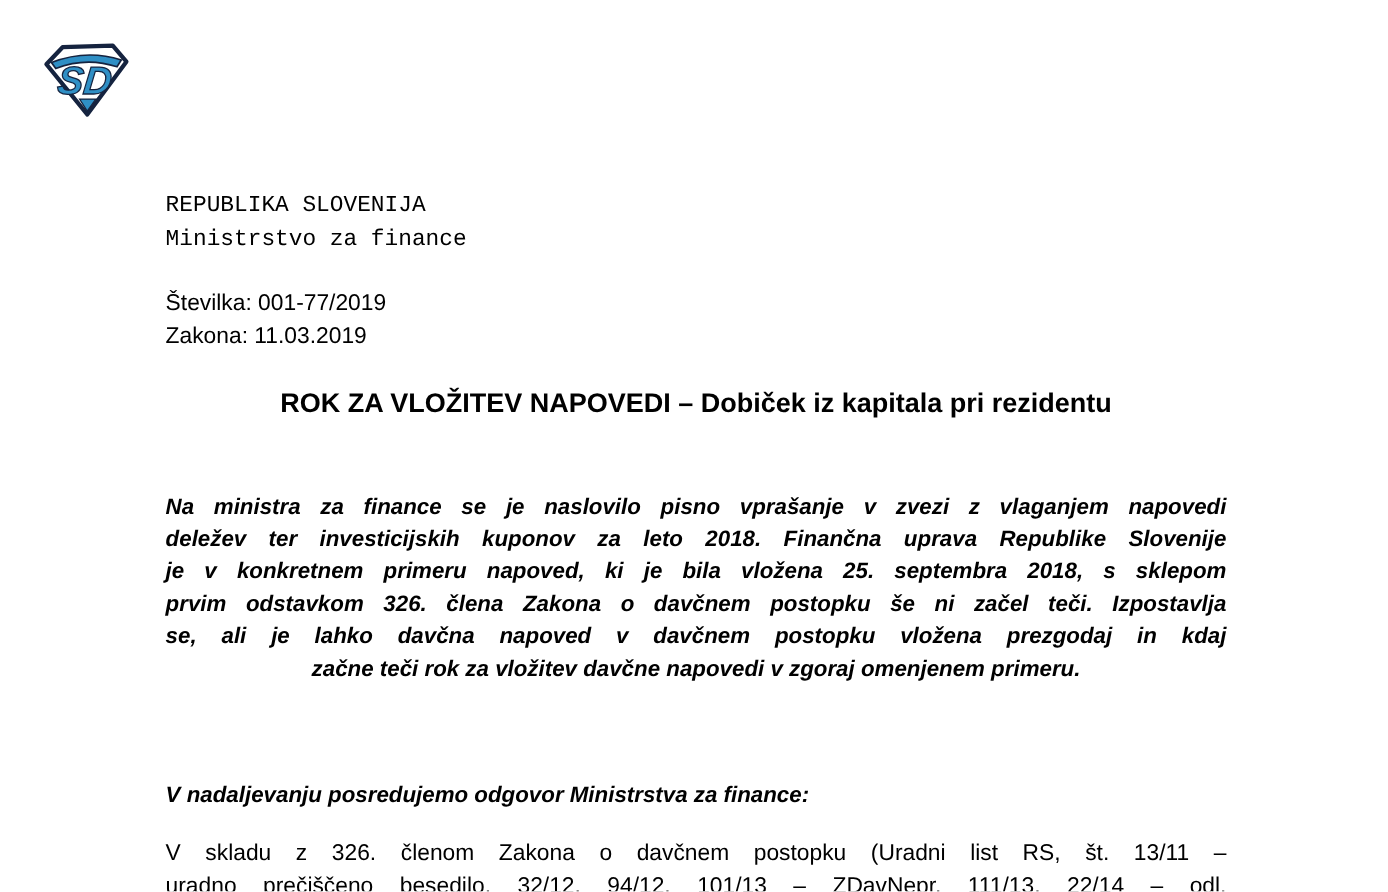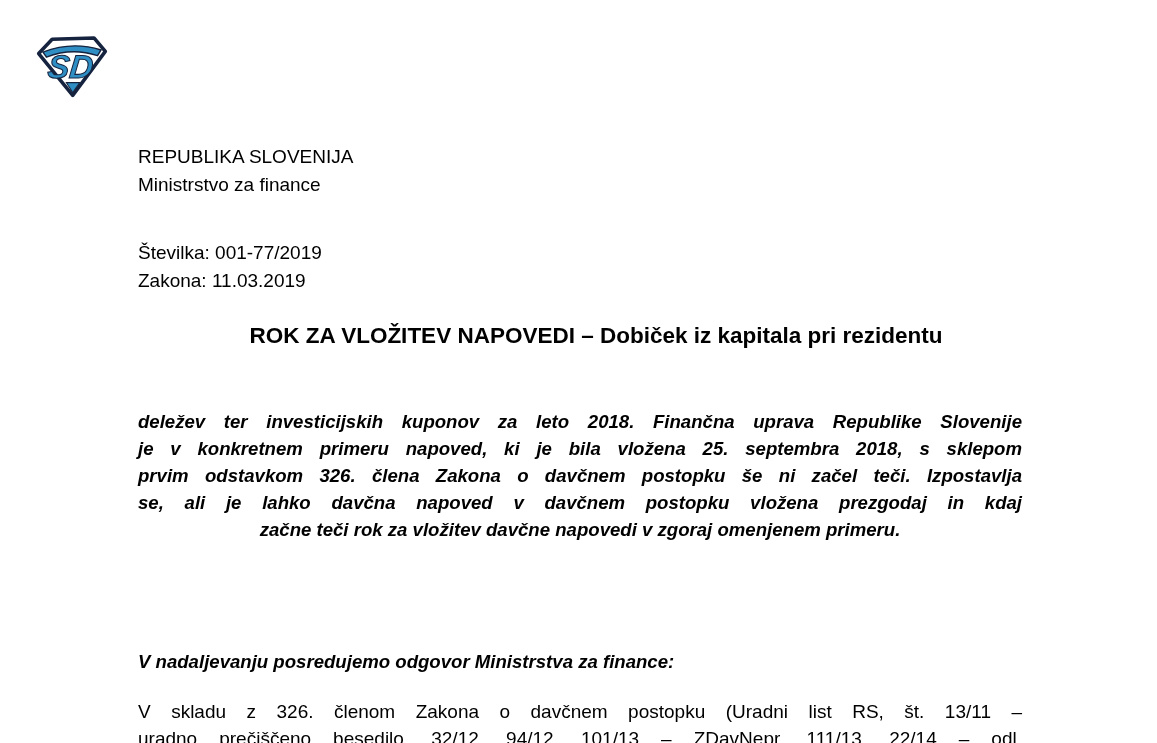--- a/index.html
+++ b/index.html
@@ -19,36 +19,37 @@
   .logo {
     position: absolute;
     left: 33px;
     top: 33px;
     width: 78px;
     height: 68px;
   }
   .org-block {
     position: absolute;
     left: 138px;
-    top: 143px;
+    top: 157px;
     width: 884px;
     font-size: 19px;
     line-height: 28px;
+    font-family: Liberation Mono, monospace;
   }
   .ref-block {
     position: absolute;
     left: 138px;
     top: 239px;
     width: 884px;
     font-size: 19px;
     line-height: 28px;
   }
   .doc-title {
     position: absolute;
-    left: 154px;
+    left: 138px;
     top: 321px;
     width: 884px;
     text-align: center;
     font-weight: bold;
     font-size: 22.5px;
     line-height: 30px;
     white-space: nowrap;
   }
   .question-block {
     position: absolute;
@@ -104,20 +105,21 @@
   </div>
 
   <div class="ref-block">
     <div><span>Številka:</span> <span>001-77/2019</span></div>
     <div><span>Zakona:</span> <span>11.03.2019</span></div>
   </div>
 
   <div class="doc-title">ROK ZA VLOŽITEV NAPOVEDI – Dobiček iz kapitala pri rezidentu</div>
 
   <div class="question-block">
+    <div class="jline">Na ministra za finance se je naslovilo pisno vprašanje v zvezi z vlaganjem napovedi</div>
     <div class="jline">deležev ter investicijskih kuponov za leto 2018. Finančna uprava Republike Slovenije</div>
     <div class="jline">je v konkretnem primeru napoved, ki je bila vložena 25. septembra 2018, s sklepom</div>
     <div class="jline">prvim odstavkom 326. člena Zakona o davčnem postopku še ni začel teči. Izpostavlja</div>
     <div class="jline">se, ali je lahko davčna napoved v davčnem postopku vložena prezgodaj in kdaj</div>
     <div class="lline">začne teči rok za vložitev davčne napovedi v zgoraj omenjenem primeru.</div>
   </div>
 
   <div class="answer-intro">V nadaljevanju posredujemo odgovor Ministrstva za finance:</div>
 
   <div class="answer-block">

